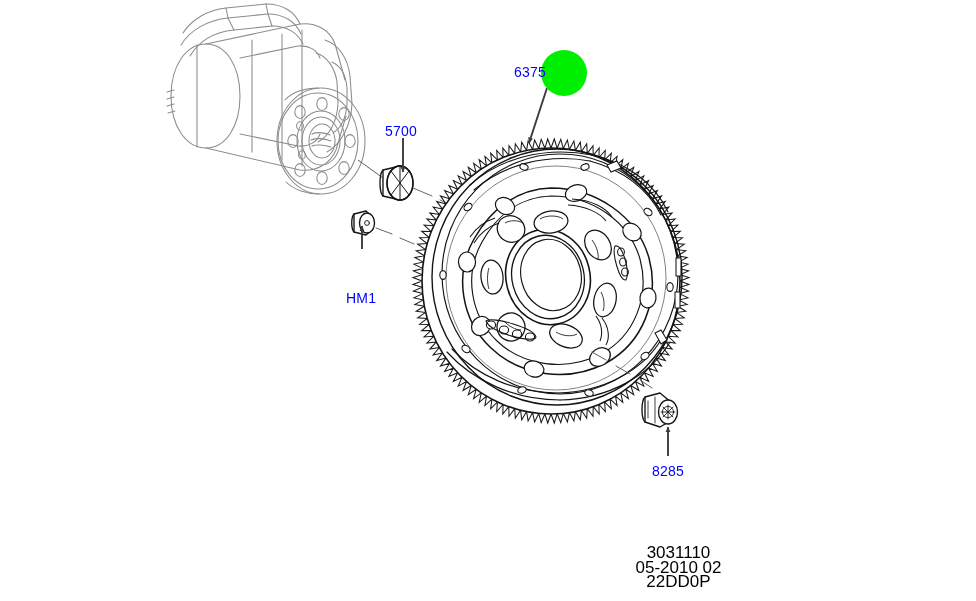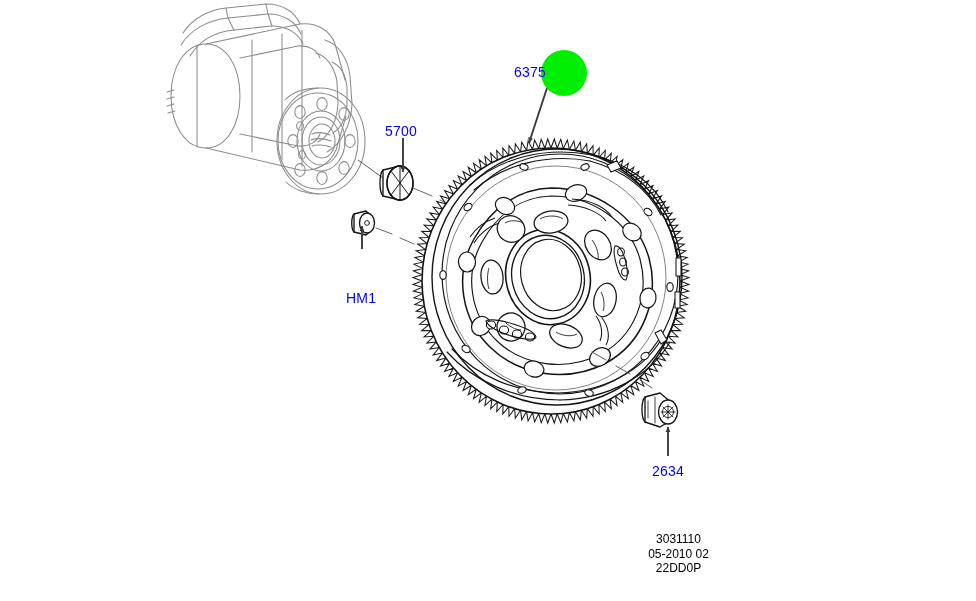--- a/index.html
+++ b/index.html
@@ -33,26 +33,26 @@
     color: #0000ff;
     font-family: "Liberation Sans", sans-serif;
     font-size: 14px;
     letter-spacing: 0.2px;
     white-space: nowrap;
     user-select: none;
   }
   .footer-block {
     position: absolute;
     left: 606px;
-    top: 532px;
+    top: 546px;
     width: 145px;
     text-align: center;
     color: #000000;
     font-family: "Liberation Sans", sans-serif;
-    font-size: 12px;
+    font-size: 17px;
     line-height: 14.5px;
   }
   .footer-block div { white-space: nowrap; }
 </style>
 </head>
 <body>
 
 <div id="diagram-root">
 
   <svg class="canvas" viewBox="0 0 976 601">
@@ -289,21 +289,21 @@
       <line x1="362" y1="249" x2="362" y2="226" marker-end="url(#arrowhead)"></line>
       <line x1="668" y1="456" x2="668" y2="427" marker-end="url(#arrowhead)"></line>
     </g>
 
     <circle id="highlight-dot" cx="564" cy="73" r="23" fill="#00ee00"></circle>
   </svg>
 
   <div class="callout-label" id="label-0" style="left: 514px; top: 64px;">6375</div>
   <div class="callout-label" id="label-1" style="left: 385px; top: 123px;">5700</div>
   <div class="callout-label" id="label-2" style="left: 346px; top: 254px; margin-top: 36px;">HM1</div>
-  <div class="callout-label" id="label-3" style="left: 652px; top: 463px;">2634</div>
+  <div class="callout-label" id="label-3" style="left: 652px; top: 463px;">8285</div>
 
   <div class="footer-block">
     <div>3031110</div>
     <div>05-2010 02</div>
     <div>22DD0P</div>
   </div>
 
 </div>
 
 </body></html>

